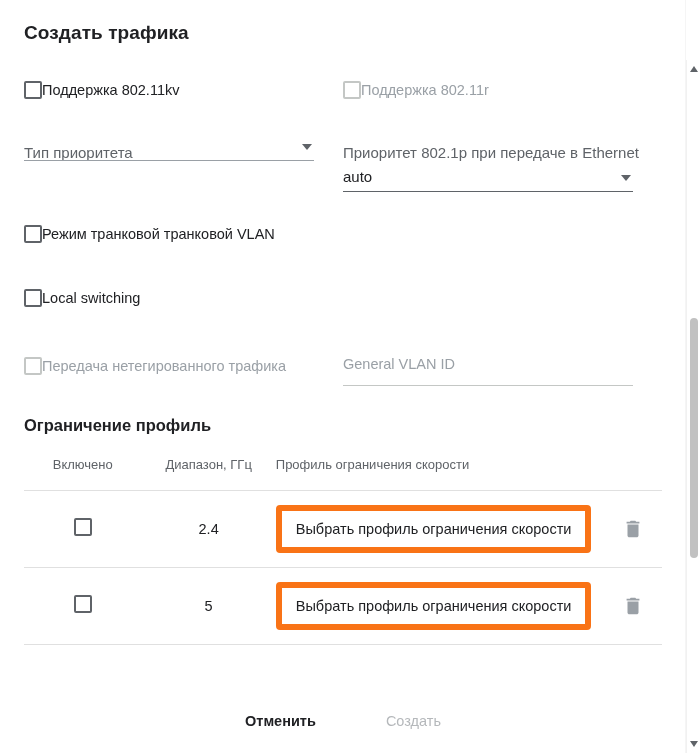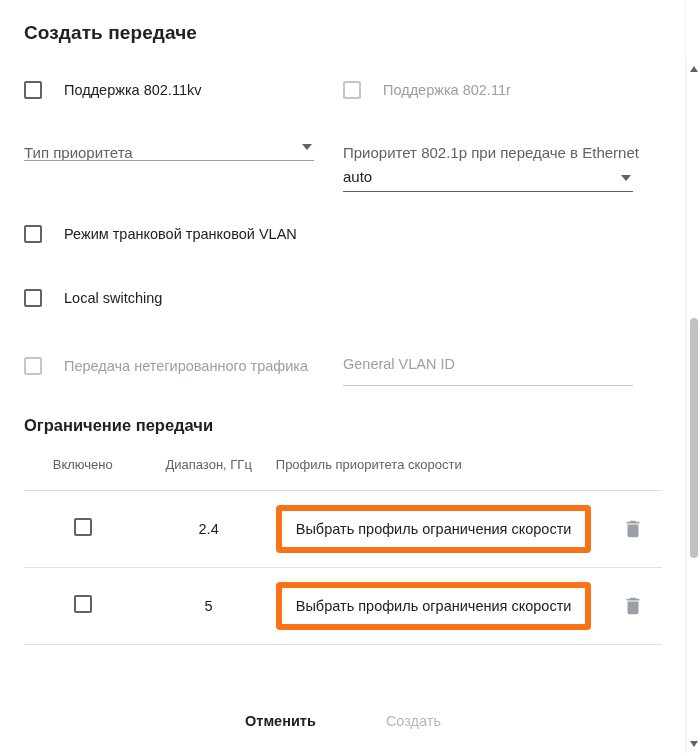--- a/index.html
+++ b/index.html
@@ -54,21 +54,20 @@
     height: 18px;
     border: 2px solid #5f6368;
     border-radius: 2px;
     background: #fff;
     flex: 0 0 auto;
   }
   .cbox.dim { border-color: #c4c7c5; }
   .cb-label {
     font-size: 14.5px;
     color: #202124;
-    margin-left: 22px;
     white-space: nowrap;
   }
   .cb-label.dim { color: #9aa0a6; }
 
   .mb-lg { margin-bottom: 40px; }
   .mb-md { margin-bottom: 30px; }
 
   
   .field {
     position: relative;
@@ -242,21 +241,21 @@
     height: 753px;
     background: #f5f5f5;
   }
 </style>
 </head>
 <body>
 
 <div class="dialog">
   <div class="content">
 
-    <h1 class="title">Создать передаче</h1>
+    <h1 class="title">Создать трафика</h1>
 
     <div class="row mb-lg">
       <div class="col">
         <div class="cb-wrap">
           <span class="cbox"></span>
           <span class="cb-label">Поддержка 802.11kv</span>
         </div>
       </div>
       <div class="col">
         <div class="cb-wrap">
@@ -313,28 +312,28 @@
         </div>
       </div>
       <div class="col">
         <div class="field-empty">
           <span class="ph">General VLAN ID</span>
           <span class="underline"></span>
         </div>
       </div>
     </div>
 
-    <h2 class="section-title">Ограничение передачи</h2>
+    <h2 class="section-title">Ограничение профиль</h2>
 
     <table class="rate">
       <thead>
         <tr>
           <th class="c-en">Включено</th>
           <th class="c-band">Диапазон, ГГц</th>
-          <th class="c-prof">Профиль приоритета скорости</th>
+          <th class="c-prof">Профиль ограничения скорости</th>
           <th class="c-del"></th>
         </tr>
       </thead>
       <tbody>
         <tr>
           <td class="c-en">
             <span class="tbl-cbox"></span>
           </td>
           <td class="c-band">2.4</td>
           <td class="c-prof">

